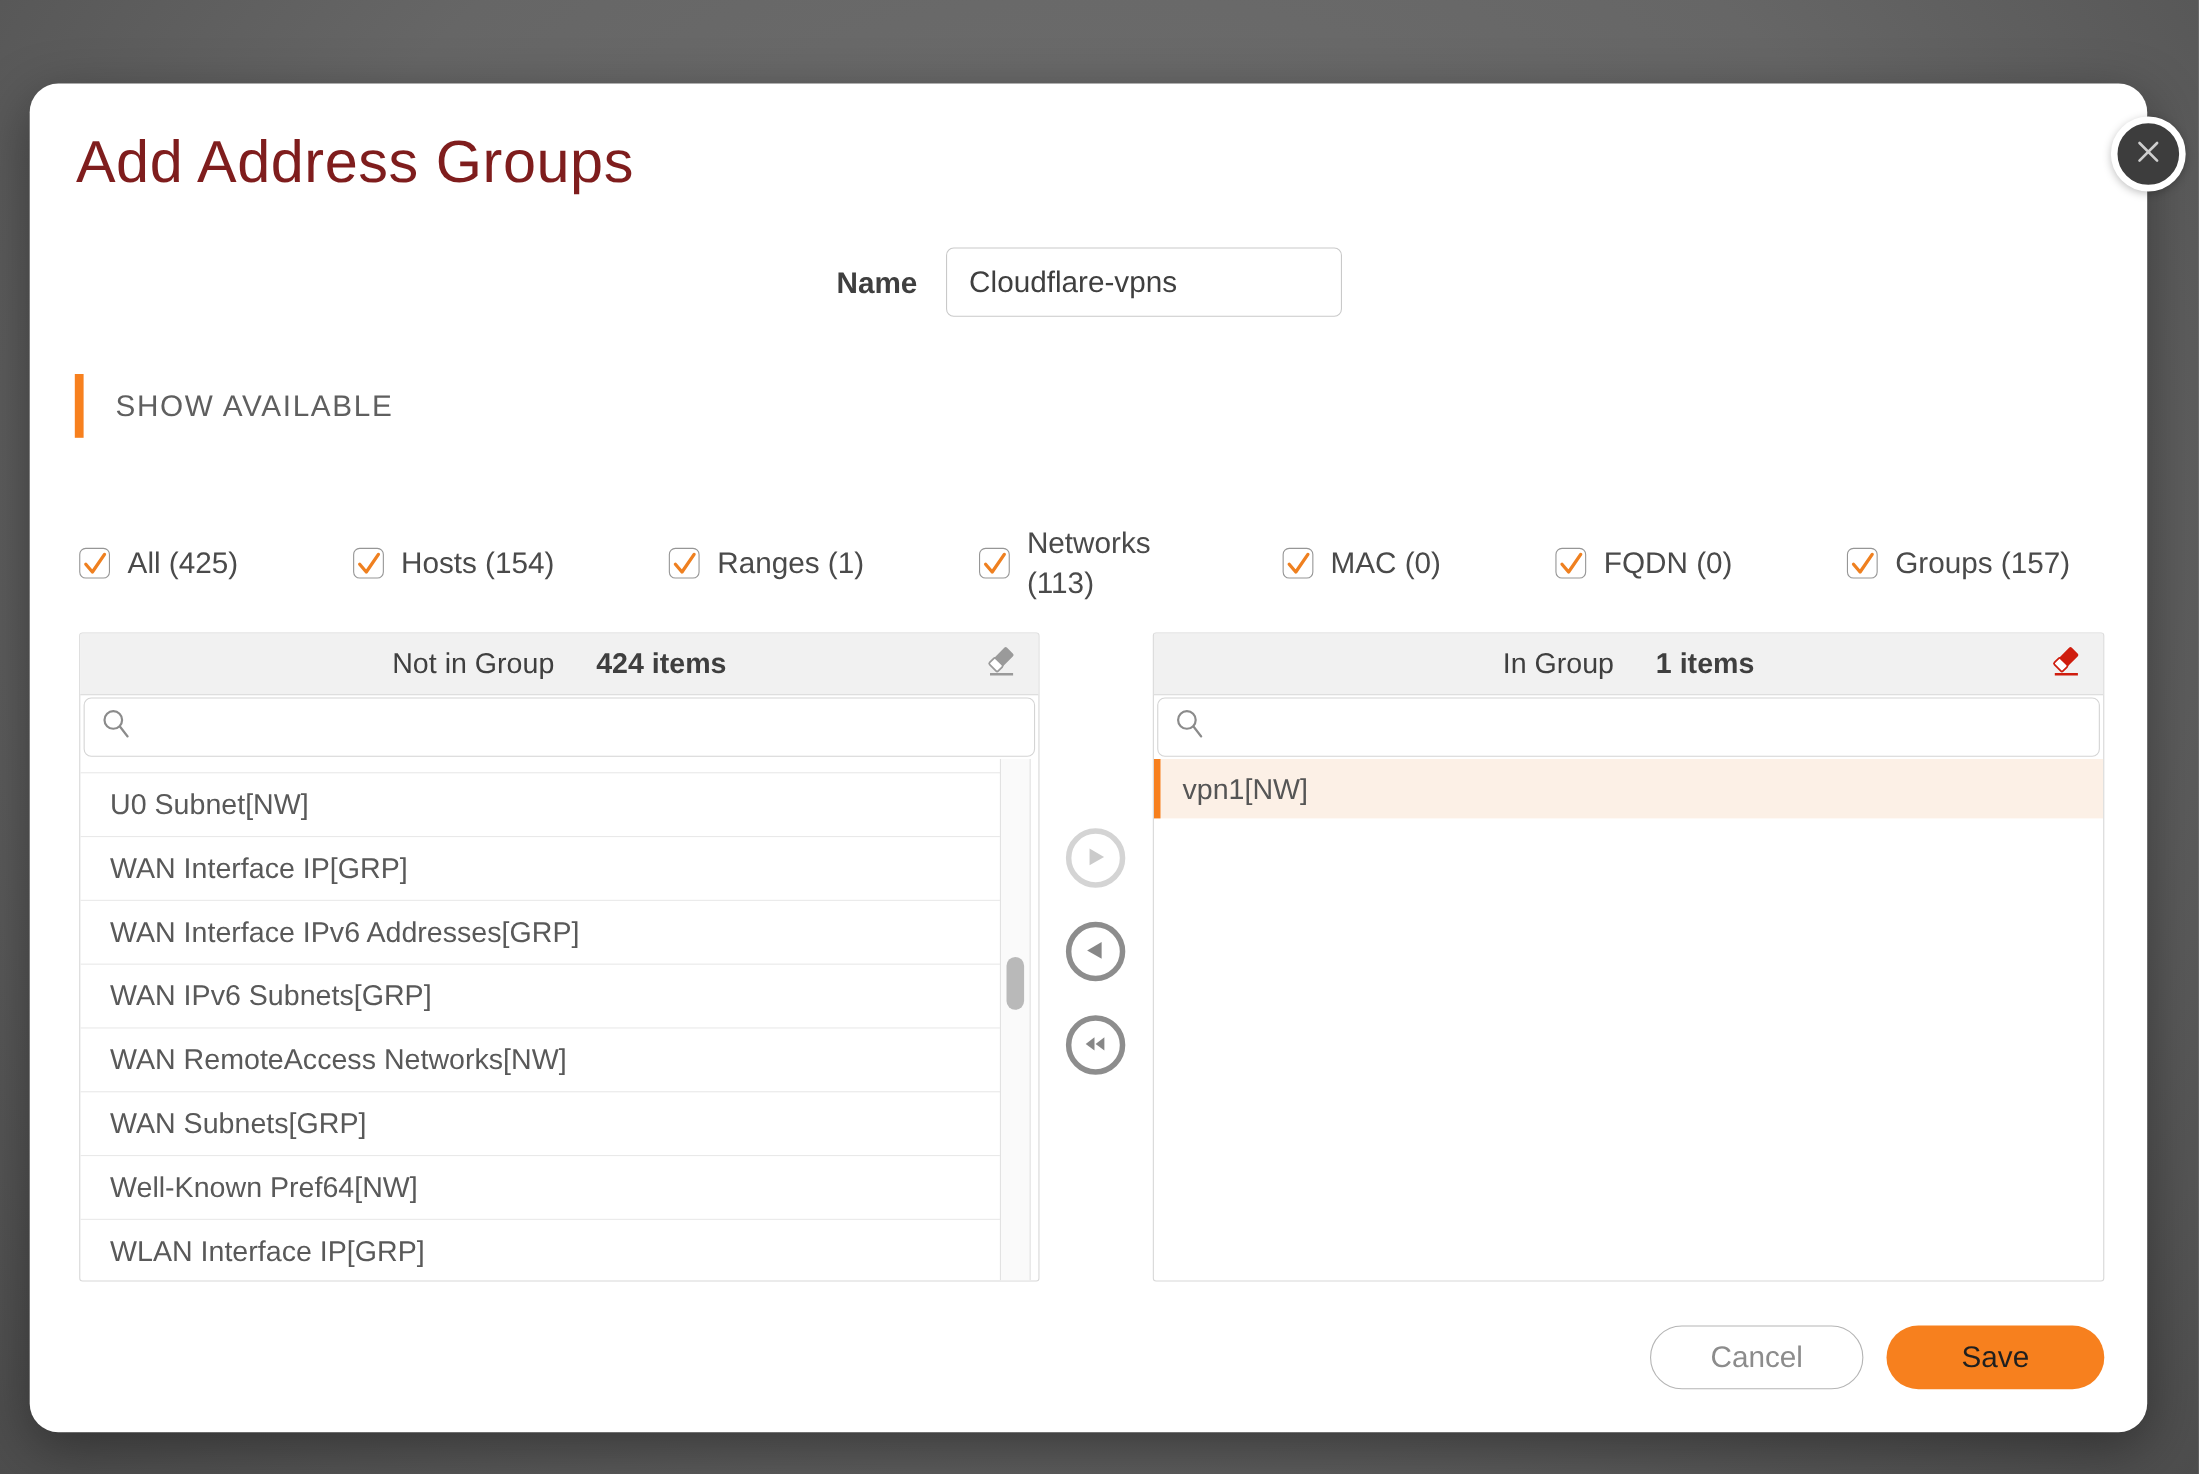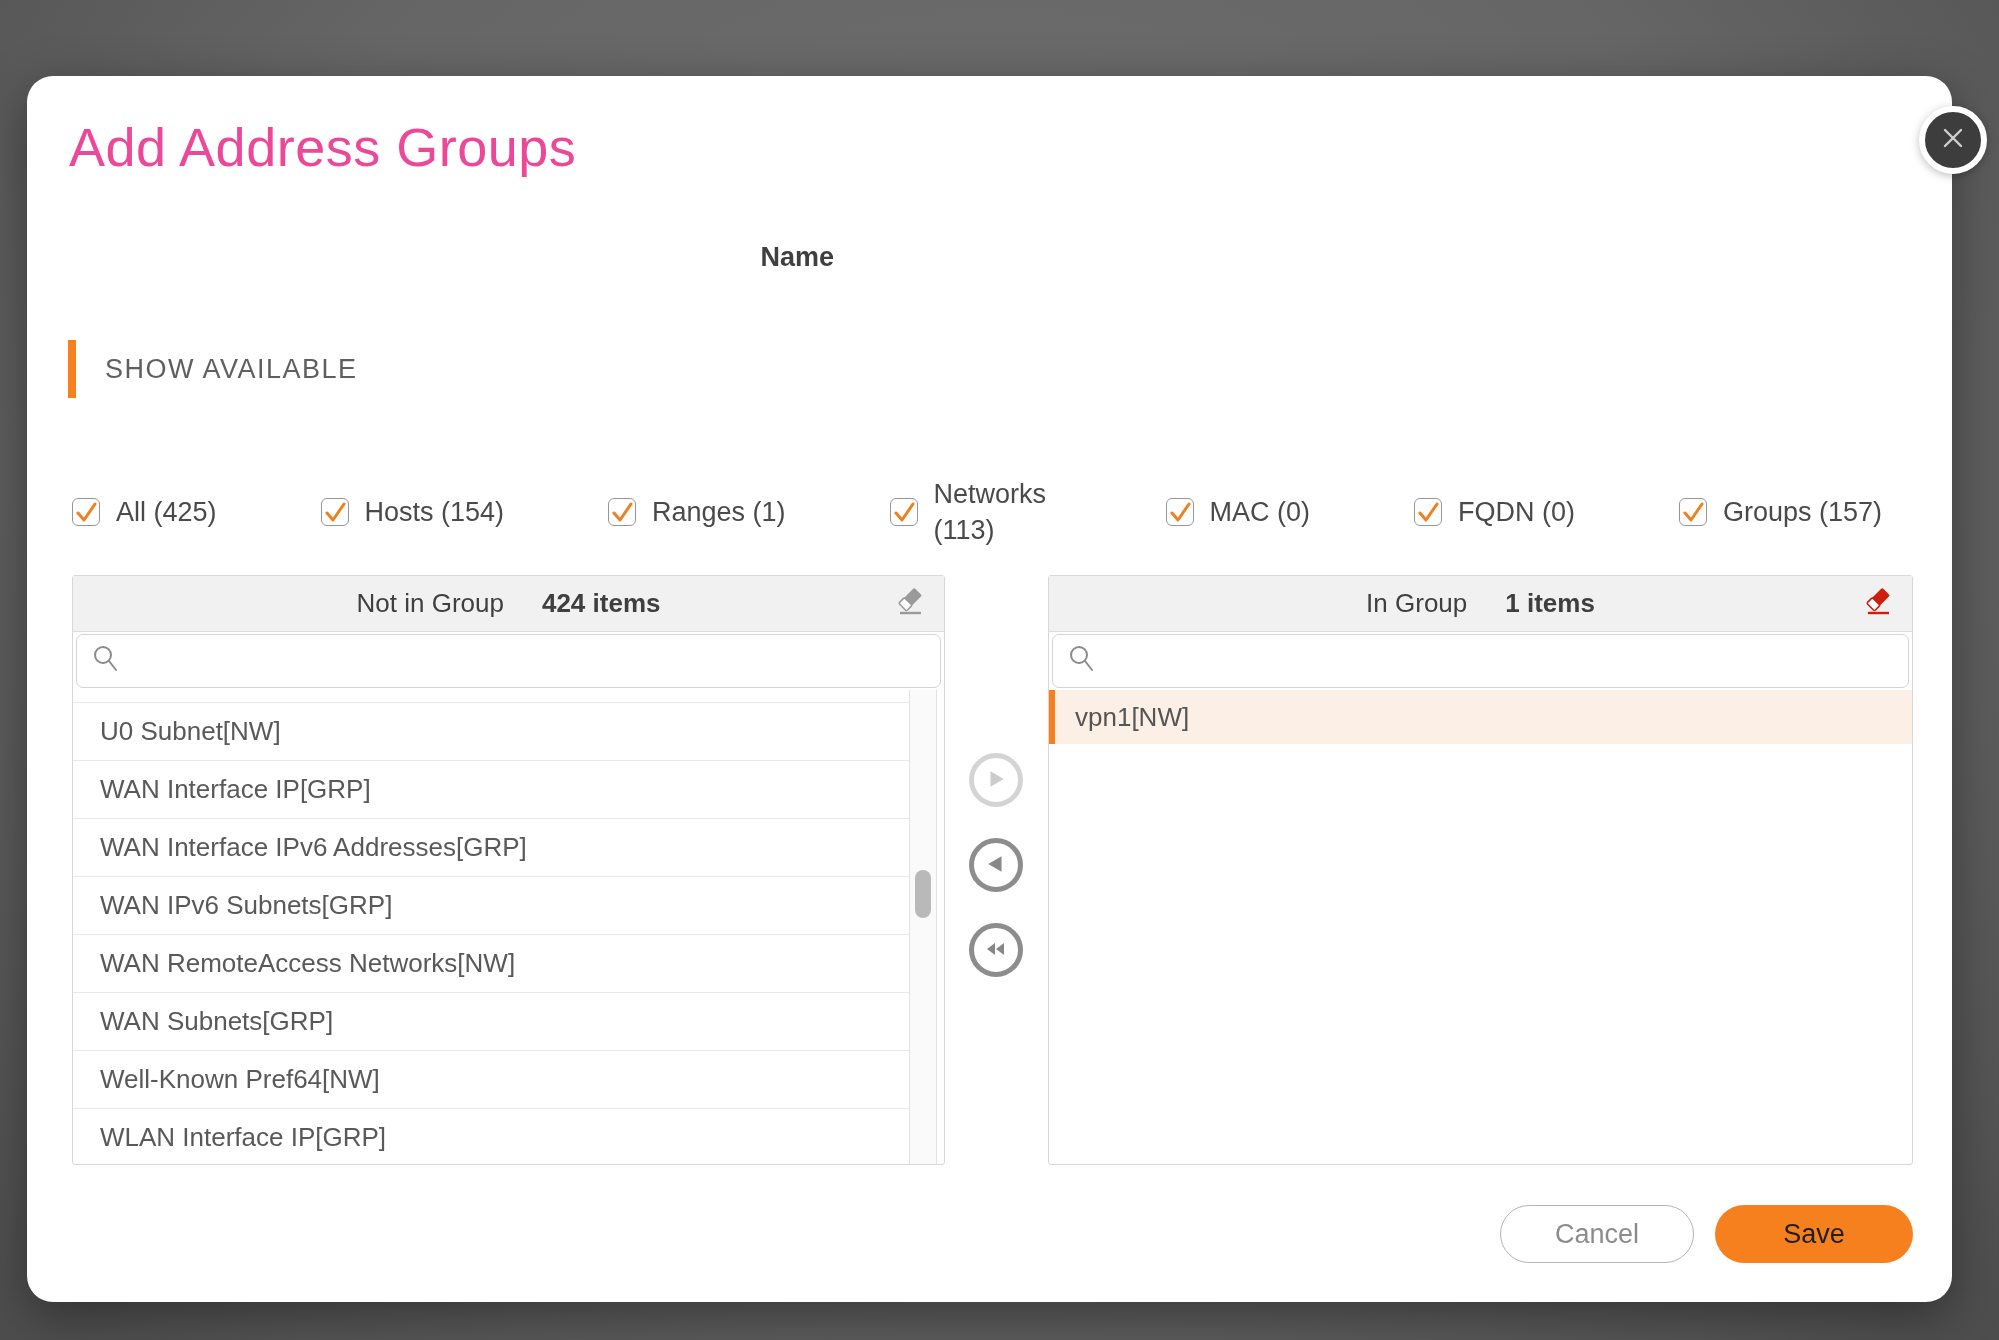--- a/index.html
+++ b/index.html
@@ -15,21 +15,21 @@
     box-shadow:0 14px 50px rgba(0,0,0,.40);
   }
   .close-btn {
     position:absolute; left:1892px; top:30px; width:68px; height:68px;
     border-radius:50%; background:#3d3d3d; border:6px solid #ffffff;
     display:flex; align-items:center; justify-content:center; cursor:pointer;
     box-shadow:0 2px 8px rgba(0,0,0,.25);
   }
   .page-title {
     position:absolute; left:42px; top:40px;
-    font-size:54px; font-weight:500; color:#ec4899; letter-spacing:.5px;
+    font-size:54px; font-weight:500; color:#7f1d1d; letter-spacing:.5px;
   }
   .name-row { position:absolute; left:12px; top:148px; width:100%; height:66px; }
   .name-label {
     position:absolute; right:calc(100% - 795px); top:0; height:66px;
     display:flex; align-items:center;
     font-size:27px; font-weight:700; color:#3f3f3f;
   }
   .name-input {
     position:absolute; left:821px; top:1px; width:360px; height:63px;
     border:1px solid #c9c9c9; border-radius:7px; font-size:27px; color:#3f3f3f;
@@ -125,20 +125,21 @@
   <div class="close-btn">
     <span>
       <svg width="30" height="30" viewBox="0 0 30 30">
           <path d="M7 7 L23 23 M23 7 L7 23" stroke="#cfcfcf" stroke-width="2.4" stroke-linecap="round"></path>
         </svg>
     </span>
   </div>
 
   <div class="name-row">
     <label class="name-label">Name</label>
+    <input class="name-input" type="text" value="Cloudflare-vpns" style="">
   </div>
 
   <div class="section-head">
     <div class="section-bar"></div>
     <div class="section-title">SHOW AVAILABLE</div>
   </div>
 
   <div class="filters">
     <div class="filter-item">
       <span class="checkbox">

